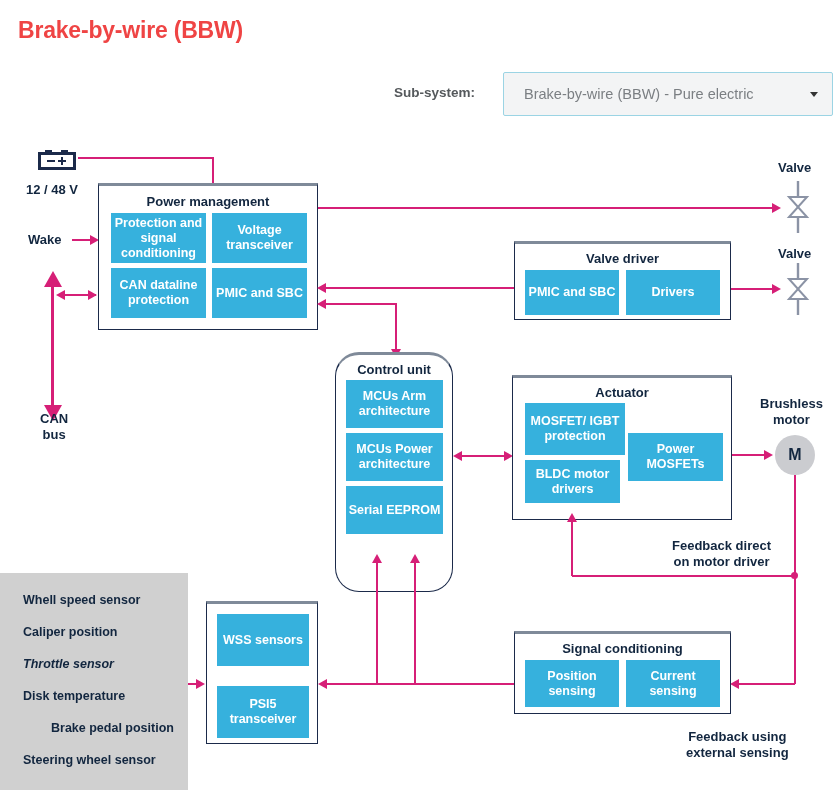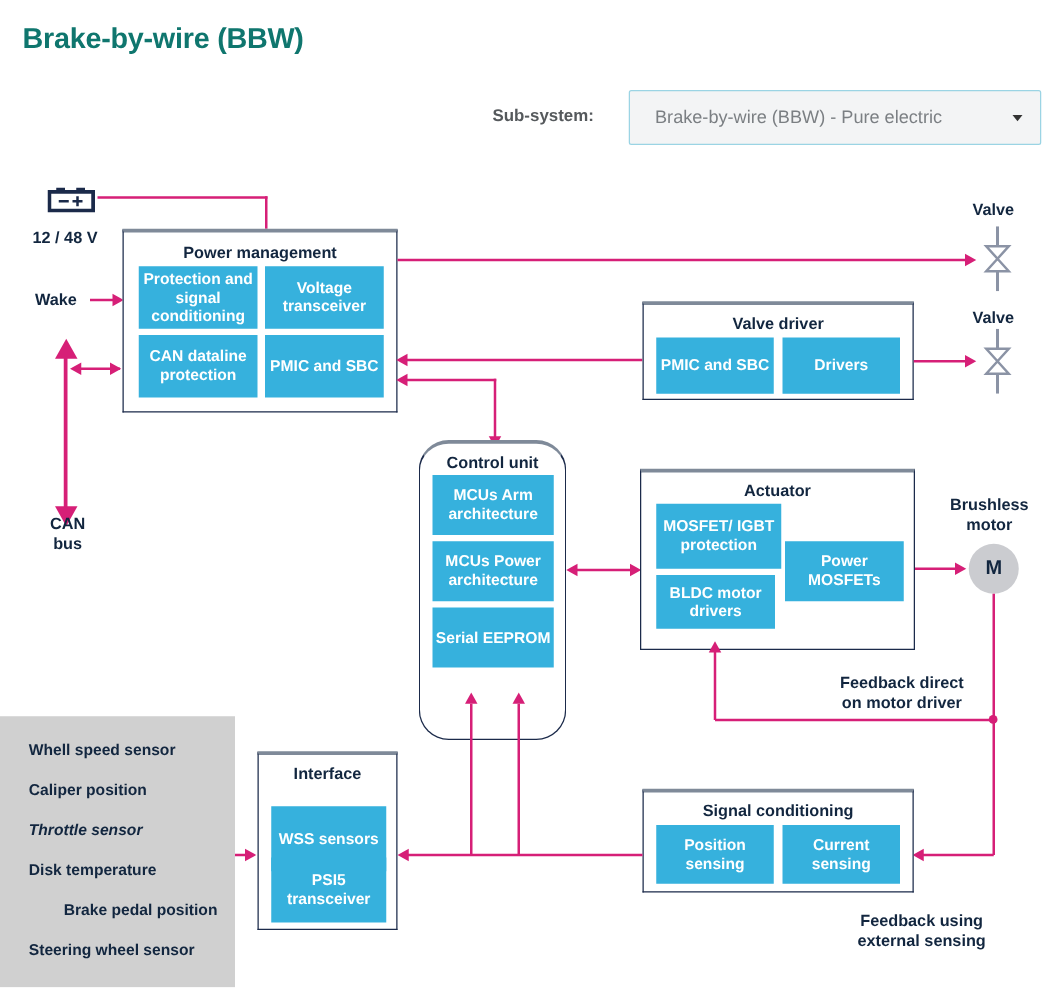--- a/index.html
+++ b/index.html
@@ -19,21 +19,21 @@
     background: #ffffff;
   }
 
   
   .page-title {
     position: absolute;
     left: 18px;
     top: 17px;
     font-size: 23px;
     font-weight: bold;
-    color: #0f766e;
+    color: #ef4444;
     letter-spacing: -0.2px;
     white-space: nowrap;
   }
   .subsystem-label {
     position: absolute;
     left: 394px;
     top: 85px;
     font-size: 13.5px;
     font-weight: bold;
     color: #55595c;
@@ -357,21 +357,21 @@
   <div class="arrow left" style="left:318px; top:679px;"></div>
 
   <div class="vline" style="left:414px; top:563px; height:121px;"></div>
   <div class="arrow up" style="left:410px; top:554px;"></div>
 
   <div class="vline" style="left:376px; top:563px; height:121px;"></div>
   <div class="arrow up" style="left:372px; top:554px;"></div>
 
   <div class="outer-box" style="left:206px; top:601px; width:112px; height:143px;">
     <div class="outer-title" style="top:7px;">Interface</div>
-    <div class="blue-block" style="left:10px; top:41px; width:92px; height:52px;">WSS sensors</div>
+    <div class="blue-block" style="left:10px; top:10px; width:92px; height:52px;">WSS sensors</div>
     <div class="blue-block" style="left:10px; top:82px; width:92px; height:52px;">PSI5 transceiver</div>
   </div>
 
   <div class="hline" style="left:170px; top:683px; width:30px;"></div>
   <div class="arrow right" style="left:196px; top:679px;"></div>
 
   <div class="sensor-panel">
     <div class="sensor-item" style="top:20px;">Whell speed sensor</div>
     <div class="sensor-item" style="top:52px;">Caliper position</div>
     <div class="sensor-item" style="top:84px;font-style:italic;">Throttle sensor</div>

